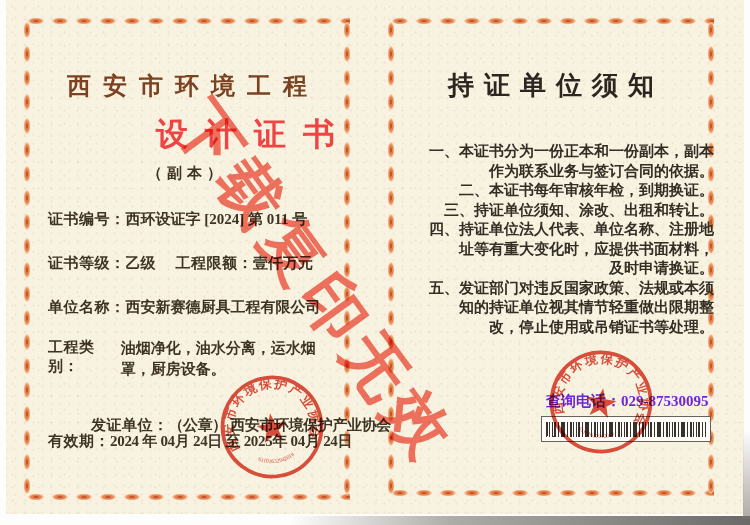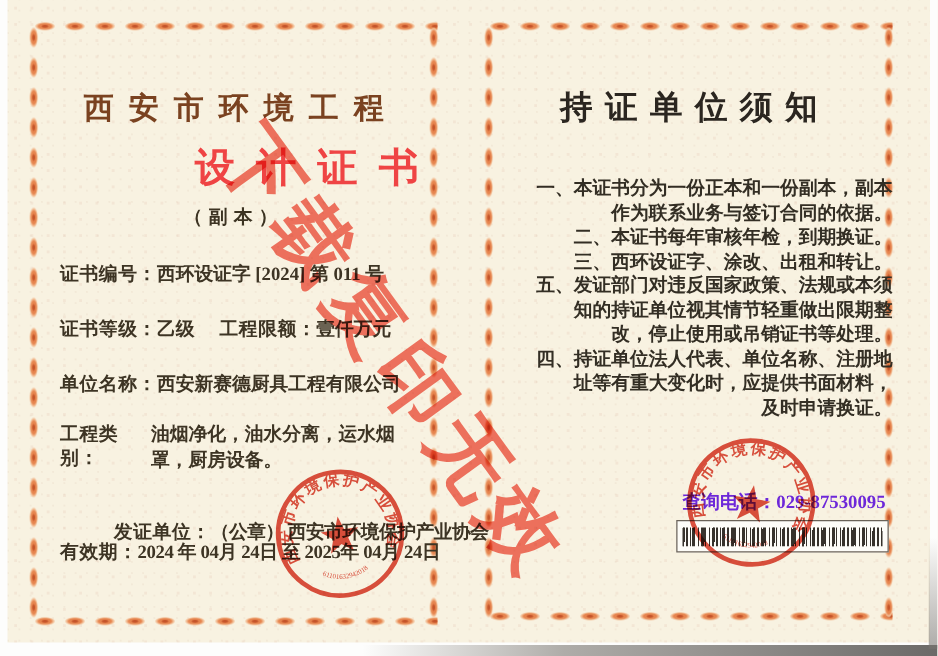--- a/index.html
+++ b/index.html
@@ -169,23 +169,23 @@
     <div class="orn orn-top"></div>
     <div class="orn orn-bot"></div>
     <div class="orn orn-left"></div>
     <div class="orn orn-right"></div>
 
     <div class="abs r-title">持证单位须知</div>
 
     <div class="abs notices">
       <div class="notice"><span>一、</span><span>本证书分为一份正本和一份副本，副本作为联系业务与签订合同的依据。</span></div>
       <div class="notice"><span>二、</span><span>本证书每年审核年检，到期换证。</span></div>
-      <div class="notice"><span>三、</span><span>西环设证字、涂改、出租和转让。</span></div>
+      <div class="notice"><span>三、</span><span>持证单位须知、涂改、出租和转让。</span></div>
+      <div class="notice"><span>四、</span><span>持证单位法人代表、单位名称、注册地址等有重大变化时，应提供书面材料，及时申请换证。</span></div>
       <div class="notice"><span>五、</span><span>发证部门对违反国家政策、法规或本须知的持证单位视其情节轻重做出限期整改，停止使用或吊销证书等处理。</span></div>
-      <div class="notice"><span>四、</span><span>持证单位法人代表、单位名称、注册地址等有重大变化时，应提供书面材料，及时申请换证。</span></div>
     </div>
 
     <div class="abs phone">
       <span>查询电话：</span><span>029-87530095</span>
     </div>
 
     <div class="abs barcode-box">
       <div class="barcode"></div>
     </div>
   </div>

